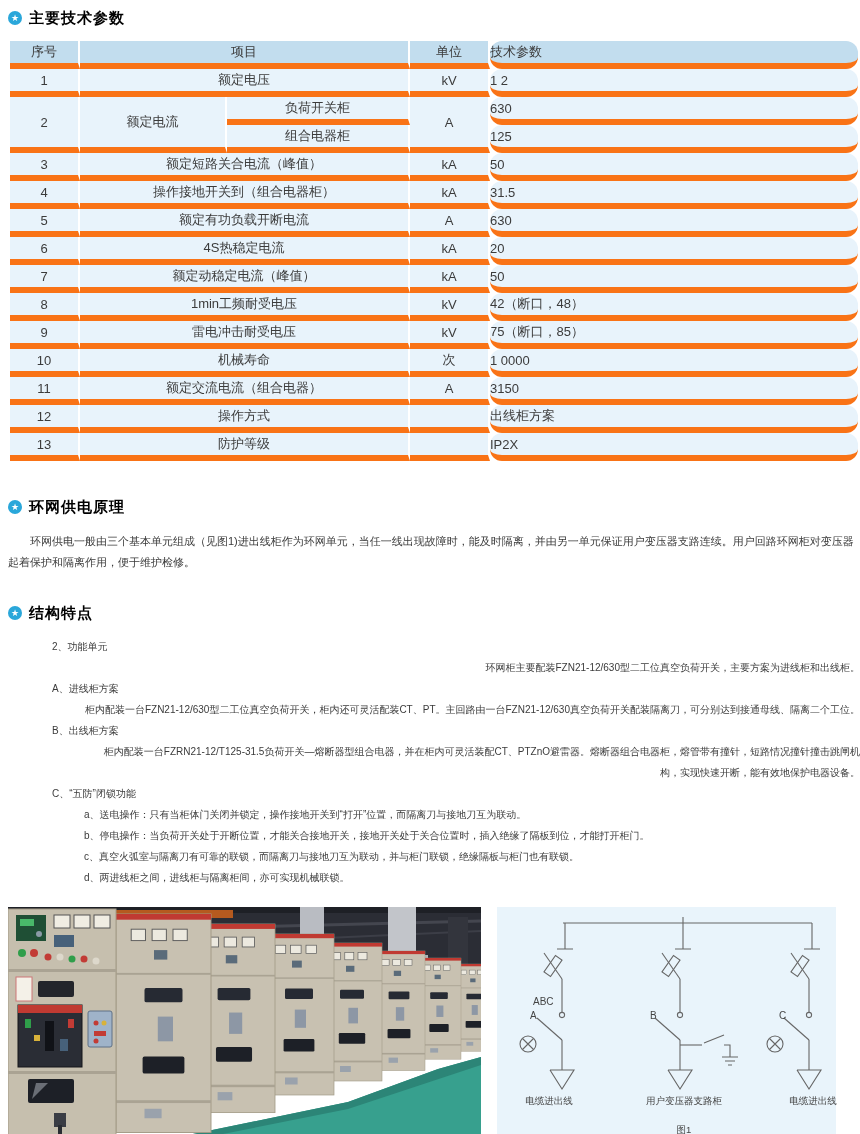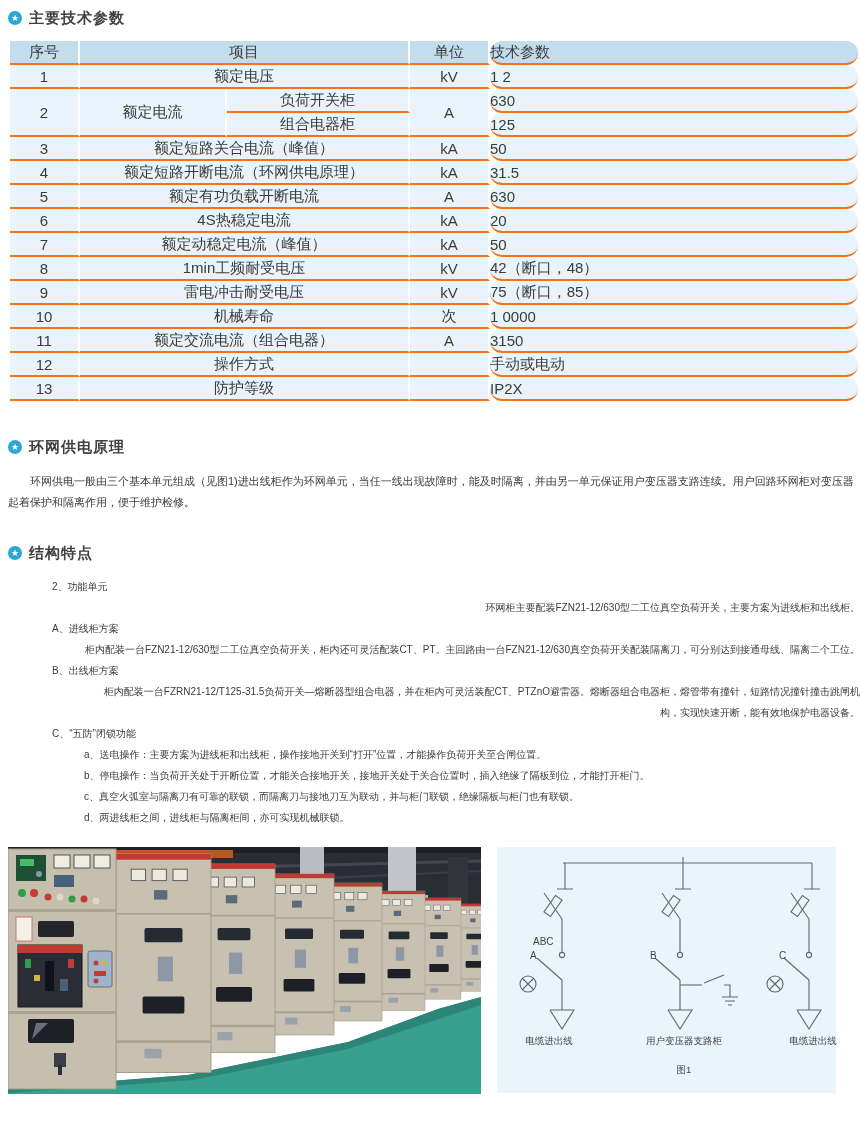--- a/index.html
+++ b/index.html
@@ -9,26 +9,26 @@
     position:relative;
   }
   .page{padding:8px 0 0 8px;}
   
   .sec-head{display:flex;align-items:center;gap:7px;height:20px;}
   .sec-icon{
     width:14px;height:14px;border-radius:50%;background:#2aa7da;color:#fff;
     display:flex;align-items:center;justify-content:center;
     font-size:9px;line-height:1;flex:0 0 auto;
   }
-  .sec-title{color:#404040;font-size:15px;font-weight:bold;letter-spacing:1px;}
+  .sec-title{color:#000000;font-size:15px;font-weight:bold;letter-spacing:1px;}
   
   table.params{border-collapse:separate;border-spacing:0;margin:13px 0 0 2px;width:848px;table-layout:fixed;}
   table.params th,table.params td{
-    background:#e8f3fb;border-right:2px solid #ffffff;border-bottom:2px solid #f97316;
-    font-size:15px;font-weight:normal;padding:0;height:22px;color:#3b3b3b;white-space:nowrap;overflow:hidden;
+    background:#e8f3fb;border-right:2px solid #ffffff;border-bottom:6px solid #f97316;
+    font-size:13px;font-weight:normal;padding:0;height:22px;color:#3b3b3b;white-space:nowrap;overflow:hidden;
   }
   table.params thead th{background:#c2ddee;}
   table.params .last{border-right:none;}
   .cell-center{text-align:center;}
   .cell-item{text-align:center;padding-left:48px;}
   .cell-val{text-align:left;padding-left:80px;border-radius:12px;}
   
   .para-block{margin:14px 2px 0 0;}
   .para-block p{margin:0;font-size:11px;line-height:21px;text-indent:2em;}
   .features{margin-top:13px;}
@@ -91,21 +91,21 @@
         <td class="cell-val last">125</td>
       </tr>
       <tr>
         <td class="cell-center">3</td>
         <td class="cell-item" colspan="2">额定短路关合电流（峰值）</td>
         <td class="cell-center">kA</td>
         <td class="cell-val last">50</td>
       </tr>
       <tr>
         <td class="cell-center">4</td>
-        <td class="cell-item" colspan="2">额定短路开断电流（环网供电原理）</td>
+        <td class="cell-item" colspan="2">操作接地开关到（组合电器柜）</td>
         <td class="cell-center">kA</td>
         <td class="cell-val last">31.5</td>
       </tr>
       <tr>
         <td class="cell-center">5</td>
         <td class="cell-item" colspan="2">额定有功负载开断电流</td>
         <td class="cell-center">A</td>
         <td class="cell-val last">630</td>
       </tr>
       <tr>
@@ -141,21 +141,21 @@
       <tr>
         <td class="cell-center">11</td>
         <td class="cell-item" colspan="2">额定交流电流（组合电器）</td>
         <td class="cell-center">A</td>
         <td class="cell-val last">3150</td>
       </tr>
       <tr>
         <td class="cell-center">12</td>
         <td class="cell-item" colspan="2">操作方式</td>
         <td class="cell-center"></td>
-        <td class="cell-val last">手动或电动</td>
+        <td class="cell-val last">出线柜方案</td>
       </tr>
       <tr>
         <td class="cell-center">13</td>
         <td class="cell-item" colspan="2">防护等级</td>
         <td class="cell-center"></td>
         <td class="cell-val last">IP2X</td>
       </tr>
     </tbody>
   </table>
 
@@ -176,21 +176,21 @@
     <span class="sec-title">结构特点</span>
   </div>
   <div class="features">
     <div class="feat-line feat-head">2、功能单元</div>
     <div class="feat-line feat-body">环网柜主要配装FZN21-12/630型二工位真空负荷开关，主要方案为进线柜和出线柜。</div>
     <div class="feat-line feat-head">A、进线柜方案</div>
     <div class="feat-line feat-body">柜内配装一台FZN21-12/630型二工位真空负荷开关，柜内还可灵活配装CT、PT。主回路由一台FZN21-12/630真空负荷开关配装隔离刀，可分别达到接通母线、隔离二个工位。</div>
     <div class="feat-line feat-head">B、出线柜方案</div>
     <div class="feat-line feat-body">柜内配装一台FZRN21-12/T125-31.5负荷开关—熔断器型组合电器，并在柜内可灵活装配CT、PTZnO避雷器。熔断器组合电器柜，熔管带有撞针，短路情况撞针撞击跳闸机构，实现快速开断，能有效地保护电器设备。</div>
     <div class="feat-line feat-head">C、“五防”闭锁功能</div>
-    <div class="feat-line feat-sub">a、送电操作：主要方案为进线柜和出线柜，操作接地开关到“打开”位置，才能操作负荷开关至合闸位置。</div>
+    <div class="feat-line feat-sub">a、送电操作：只有当柜体门关闭并锁定，操作接地开关到“打开”位置，而隔离刀与接地刀互为联动。</div>
     <div class="feat-line feat-sub">b、停电操作：当负荷开关处于开断位置，才能关合接地开关，接地开关处于关合位置时，插入绝缘了隔板到位，才能打开柜门。</div>
     <div class="feat-line feat-sub">c、真空火弧室与隔离刀有可靠的联锁，而隔离刀与接地刀互为联动，并与柜门联锁，绝缘隔板与柜门也有联锁。</div>
     <div class="feat-line feat-sub">d、两进线柜之间，进线柜与隔离柜间，亦可实现机械联锁。</div>
   </div>
 
   <div class="bottom-row">
 
     <div class="photo-wrap">
       <svg width="473" height="247" viewBox="0 0 473 247">
         <defs>

